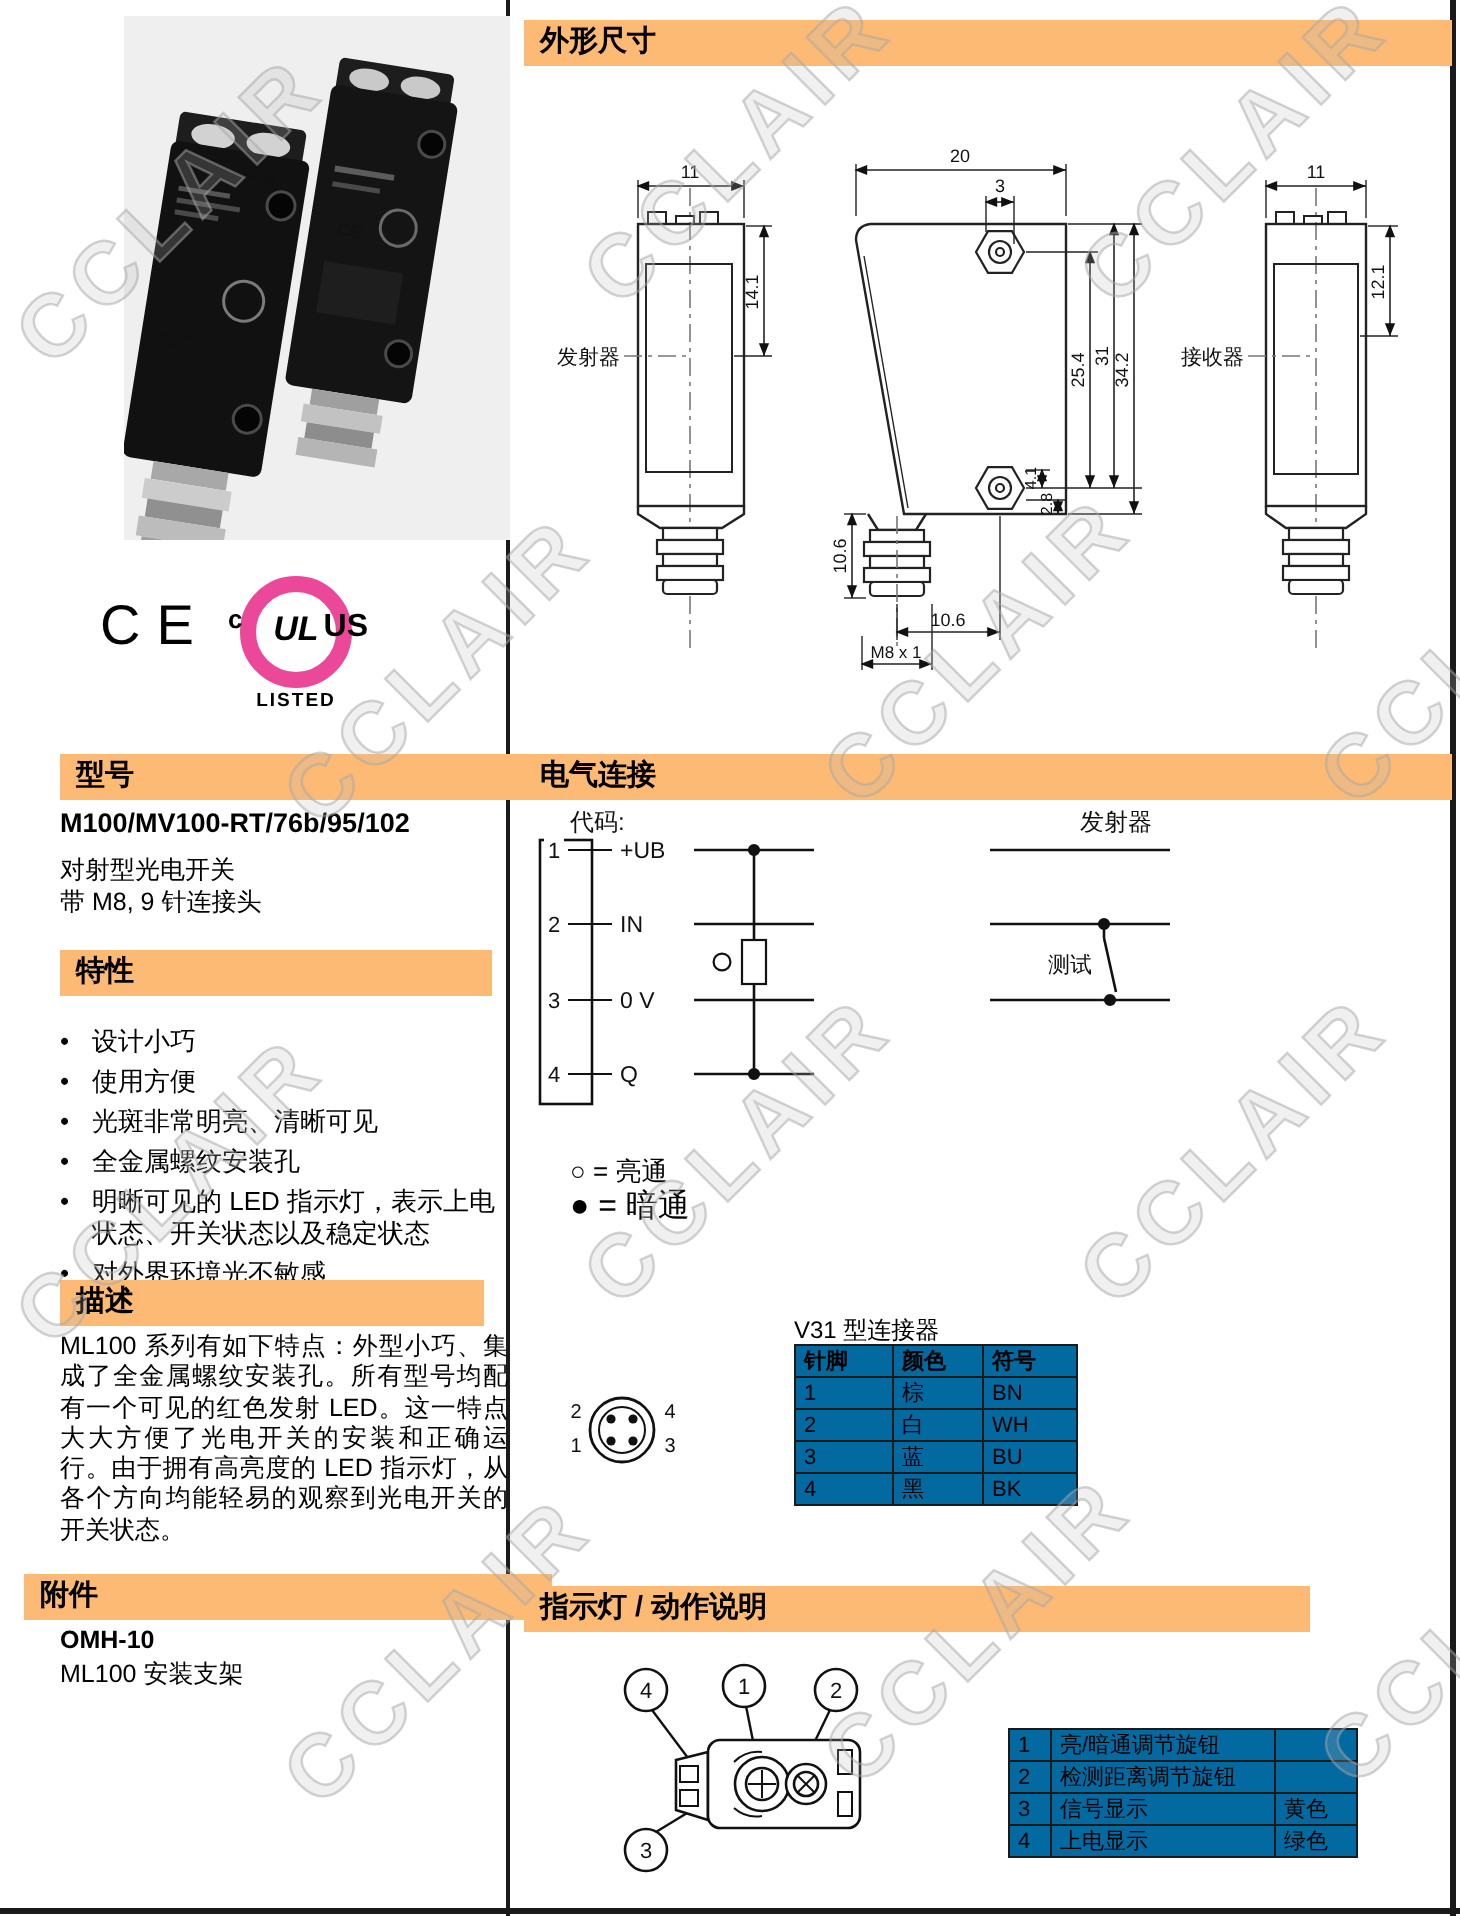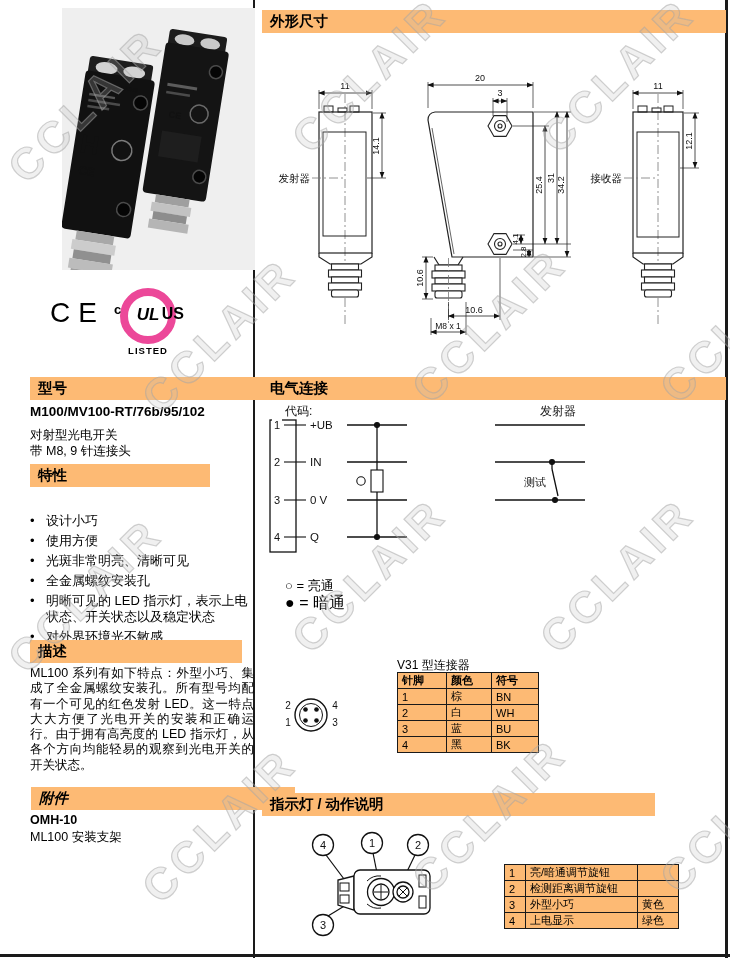--- a/index.html
+++ b/index.html
@@ -7,21 +7,21 @@
         font-family:"Liberation Sans","DejaVu Sans",sans-serif;color:#000;}
   .bar{position:absolute;height:23px;background:#fdba74;font-size:14.5px;font-weight:bold;
        line-height:23px;padding-left:8px;box-sizing:border-box;}
   .txt{position:absolute;}
   .wm{position:absolute;font-size:44px;font-weight:bold;letter-spacing:5px;
       color:rgba(185,185,185,0.22);-webkit-text-stroke:1.2px rgba(165,165,165,0.5);
       transform:rotate(-45deg);transform-origin:left center;pointer-events:none;
       white-space:nowrap;z-index:9;}
   .rule{position:absolute;background:#1a1a1a;}
   svg text{font-family:"Liberation Sans","DejaVu Sans",sans-serif;fill:#111;}
-  table.dt{border-collapse:collapse;background:#fdba74;}
+  table.dt{border-collapse:collapse;background:#0369a1;}
   table.dt th,table.dt td{border:1px solid #1a1a1a;font-size:11px;padding:0 4px;
        text-align:left;vertical-align:middle;white-space:nowrap;}
   table.dt th{font-weight:bold;}
   .feat li{display:flex;margin-bottom:4px;font-size:13px;line-height:16px;}
   .feat .bu{width:16px;flex:none;}
   .ulmark{position:absolute;left:112px;top:288px;width:72px;text-align:center;}
   .ulcircle{width:40px;height:40px;border:8px solid #ec4899;border-radius:50%;margin:0 auto;
        font-weight:bold;font-size:17px;line-height:38px;font-style:italic;}
   .ulc{position:absolute;left:2px;top:14px;font-weight:bold;font-size:13px;}
   .ulus{position:absolute;right:0px;top:17px;font-weight:bold;font-size:16px;}
@@ -103,21 +103,21 @@
     <div class="ulcircle">UL</div>
     <span class="ulus">US</span>
     <div class="ullisted">LISTED</div>
   </div>
 
   <div class="bar" style="left:30px;top:377px;width:264px;">型号</div>
   <div class="txt" style="left:30px;top:404px;font-size:13.5px;font-weight:bold;">M100/MV100-RT/76b/95/102</div>
   <div class="txt" style="left:30px;top:427px;font-size:12.5px;line-height:16px;">对射型光电开关</div>
   <div class="txt" style="left:30px;top:443px;font-size:12.5px;line-height:16px;">带 M8, 9 针连接头</div>
 
-  <div class="bar" style="left:30px;top:464px;width:180px;">特性</div>
+  <div class="bar" style="left:30px;top:475px;width:216px;">特性</div>
   <ul class="feat txt" style="left:30px;top:513px;width:226px;list-style:none;margin:0;padding:0;">
     <li>
         <span class="bu">•</span>
         <span>设计小巧</span>
       </li>
     <li>
         <span class="bu">•</span>
         <span>使用方便</span>
       </li>
     <li>
@@ -134,21 +134,21 @@
       </li>
     <li>
         <span class="bu">•</span>
         <span>对外界环境光不敏感</span>
       </li>
   </ul>
 
   <div class="bar" style="left:30px;top:640px;width:212px;">描述</div>
   <div class="txt" style="left:30px;top:666px;width:224px;font-size:12.5px;line-height:15.3px;text-align:justify;">ML100 系列有如下特点：外型小巧、集成了全金属螺纹安装孔。所有型号均配有一个可见的红色发射 LED。这一特点大大方便了光电开关的安装和正确运行。由于拥有高亮度的 LED 指示灯，从各个方向均能轻易的观察到光电开关的开关状态。</div>
 
-  <div class="bar" style="left:31px;top:787px;width:264px;font-style:italic;">附件</div>
+  <div class="bar" style="left:12px;top:787px;width:264px;">附件</div>
   <div class="txt" style="left:30px;top:813px;font-size:12.5px;font-weight:bold;">OMH-10</div>
   <div class="txt" style="left:30px;top:829px;font-size:12.5px;">ML100 安装支架</div>
 
   <div class="bar" style="left:262px;top:10px;width:464px;">外形尺寸</div>
 
   <svg class="txt" style="left:262px;top:36px;" width="464" height="336" viewBox="0 0 464 336" xmlns="http://www.w3.org/2000/svg" xmlns:xlink="http://www.w3.org/1999/xlink">
     <defs>
       <marker id="ae" markerWidth="9" markerHeight="8" refX="8" refY="4" orient="auto">
           <path d="M0,0.8 L8,4 L0,7.2 Z" fill="#111"></path>
         </marker>
@@ -427,21 +427,21 @@
       <td style="width:103px">亮/暗通调节旋钮</td>
       <td style="width:32px"></td>
     </tr>
     <tr>
       <td>2</td>
       <td>检测距离调节旋钮</td>
       <td></td>
     </tr>
     <tr>
       <td>3</td>
-      <td>外型小巧</td>
+      <td>信号显示</td>
       <td>黄色</td>
     </tr>
     <tr>
       <td>4</td>
       <td>上电显示</td>
       <td>绿色</td>
     </tr>
   </tbody>
     </table>
 

